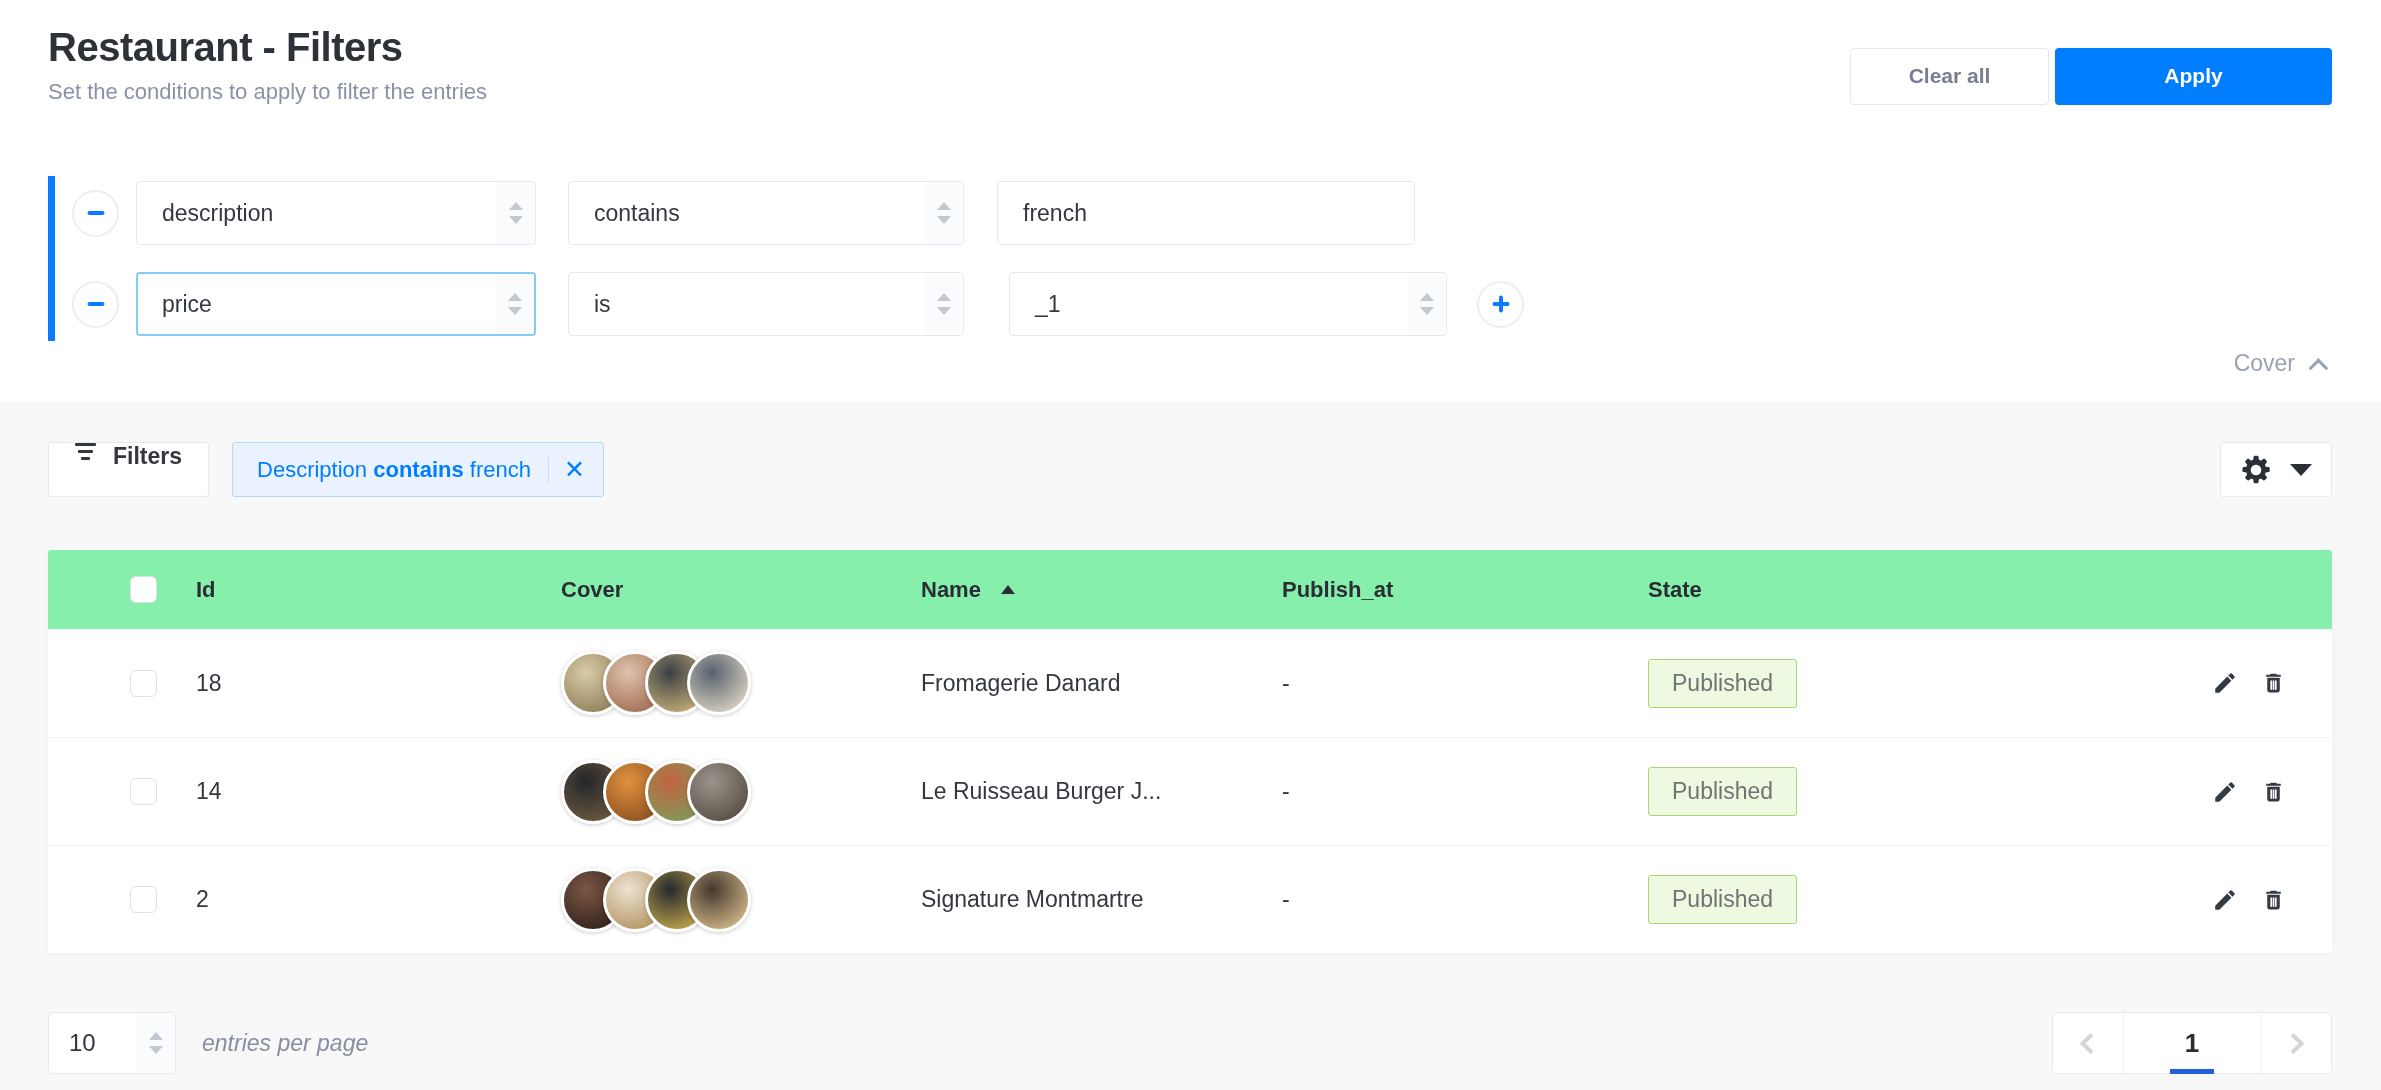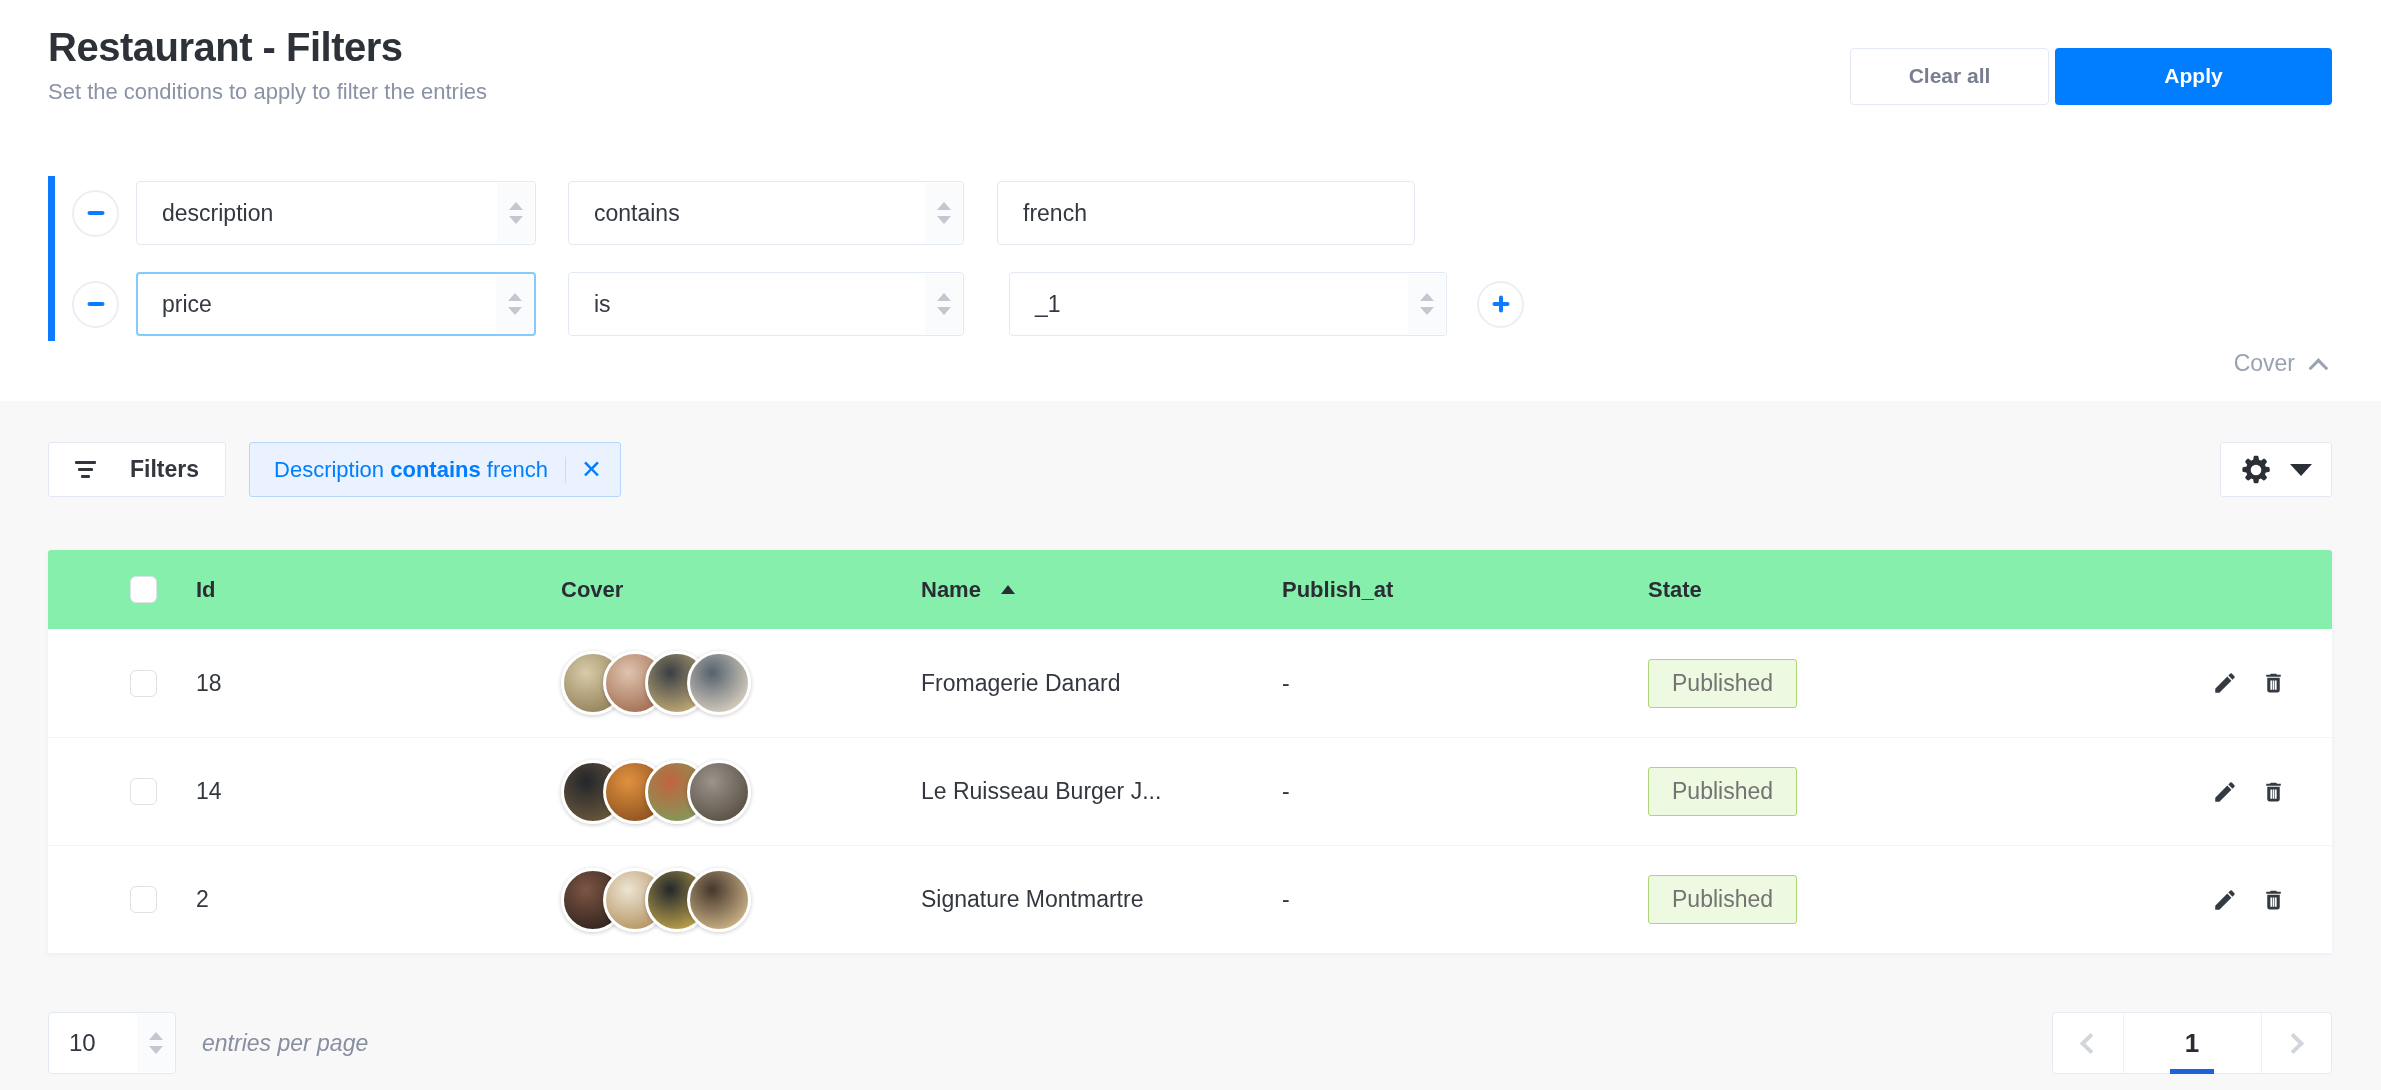--- a/index.html
+++ b/index.html
@@ -32,21 +32,21 @@
   .w-val { width:438px; margin-left:45px; }
   .val-input { width:418px; margin-left:33px; height:64px; border:1px solid #e3e9f3; border-radius:4px; padding-left:25px; font-family:inherit; font-size:23px; color:#333740; outline:none; }
   .focused { border:2px solid #82cbfb; padding-left:24px; }
   .plus-wrap { margin-left:30px; }
   .hide-link { position:absolute; right:57px; bottom:24px; display:flex; align-items:center; gap:15px; color:#9aa2b2; font-size:23px; cursor:pointer; }
   .chev-up { width:14px; height:14px; border:solid #9aa2b2; border-width:3px 3px 0 0; transform:rotate(-45deg) translate(-2px,4px); }
 
   
   .bottom { background:#f8f8f9; height:689px; padding:0 49px 0 48px; }
   .toolbar { display:flex; align-items:center; padding-top:41px; }
-  .btn-filters { height:55px; padding:0 26px; background:#fff; border:1px solid #e3e9f3; border-radius:3px; display:flex; align-items:center; gap:34px; font-size:23px; font-weight:600; color:#33373d; cursor:pointer; }
+  .btn-filters { height:55px; padding:0 26px; background:#fff; border:1px solid #e3e9f3; border-radius:3px; display:flex; gap:17px; font-size:23px; font-weight:600; color:#33373d; cursor:pointer; }
   .filter-glyph { display:flex; flex-direction:column; gap:4px; }
   .filter-glyph i { display:block; height:3px; background:#33373d; border-radius:1px; }
   .fg1 { width:21px; } .fg2 { width:15px; margin-left:3px; } .fg3 { width:9px; margin-left:6px; }
   .chip { margin-left:23px; height:55px; padding:0 18px 0 24px; background:#e9f2fe; border:1px solid #b6d7fc; border-radius:3px; display:flex; align-items:center; font-size:22px; color:#007eff; cursor:default; }
   .chip span { white-space:pre; }
   .chip .op { font-weight:700; }
   .chip-divider { width:1px; height:26px; background:#c5dcfb; margin:0 15px 0 17px; }
   .chip-close { font-size:25px; color:#007eff; cursor:pointer; line-height:1; }
   .btn-gear { margin-left:auto; width:112px; height:55px; background:#fff; border:1px solid #e3e9f3; border-radius:3px; display:flex; align-items:center; justify-content:center; gap:18px; cursor:pointer; }
   .caret-down { width:0; height:0; border-left:11px solid transparent; border-right:11px solid transparent; border-top:12px solid #2b2f36; }

